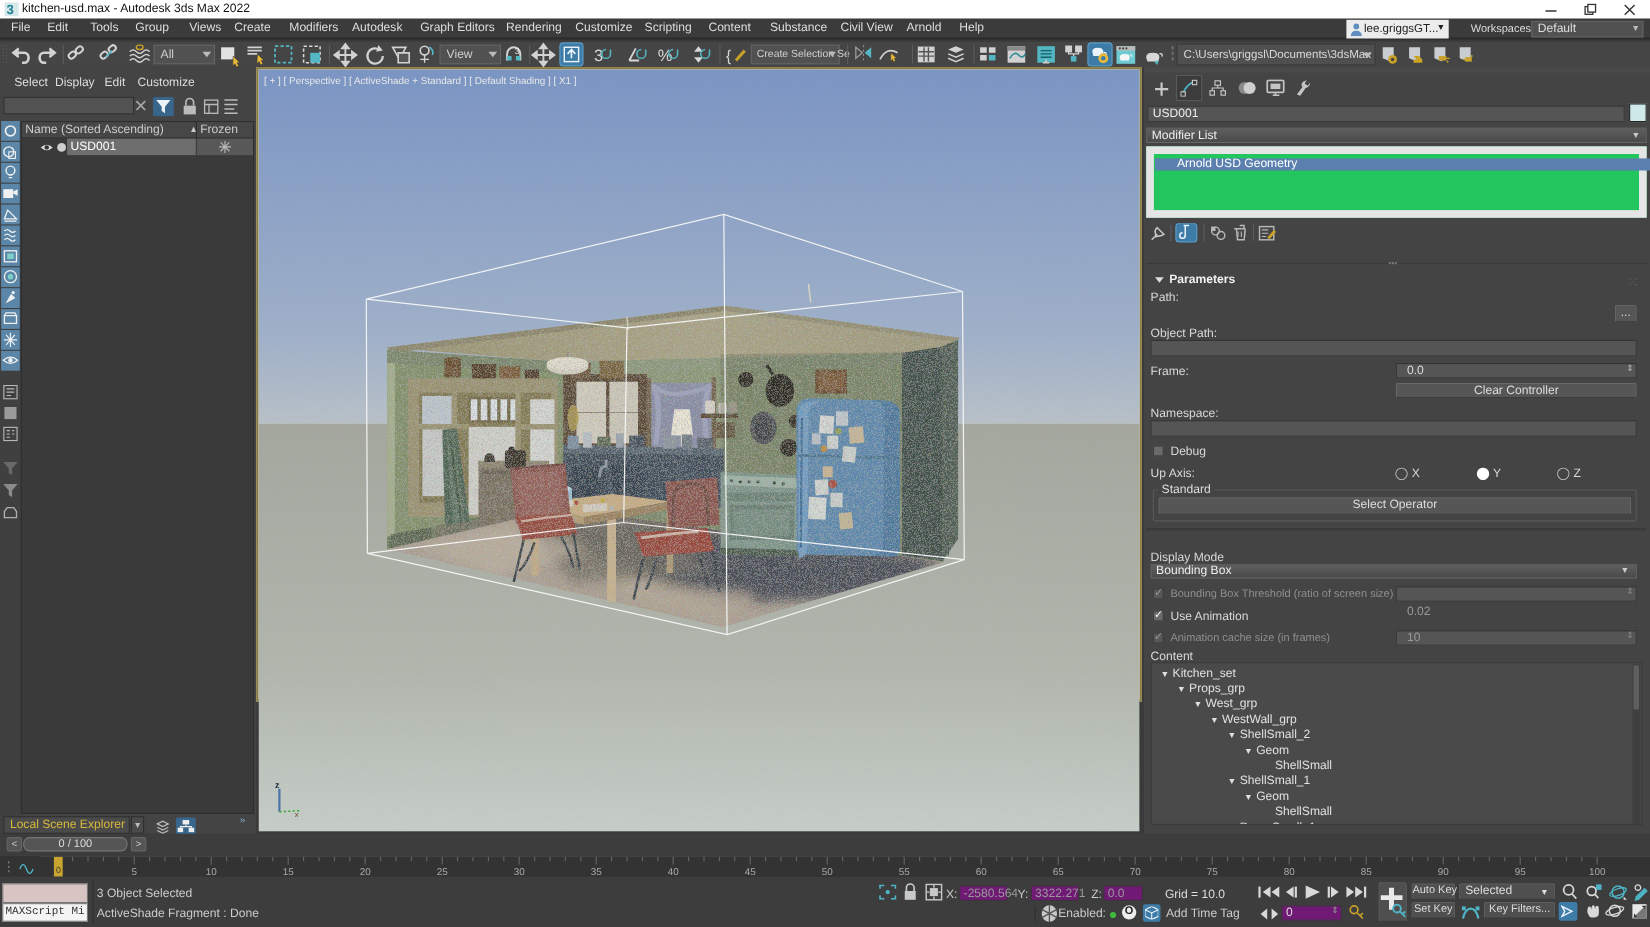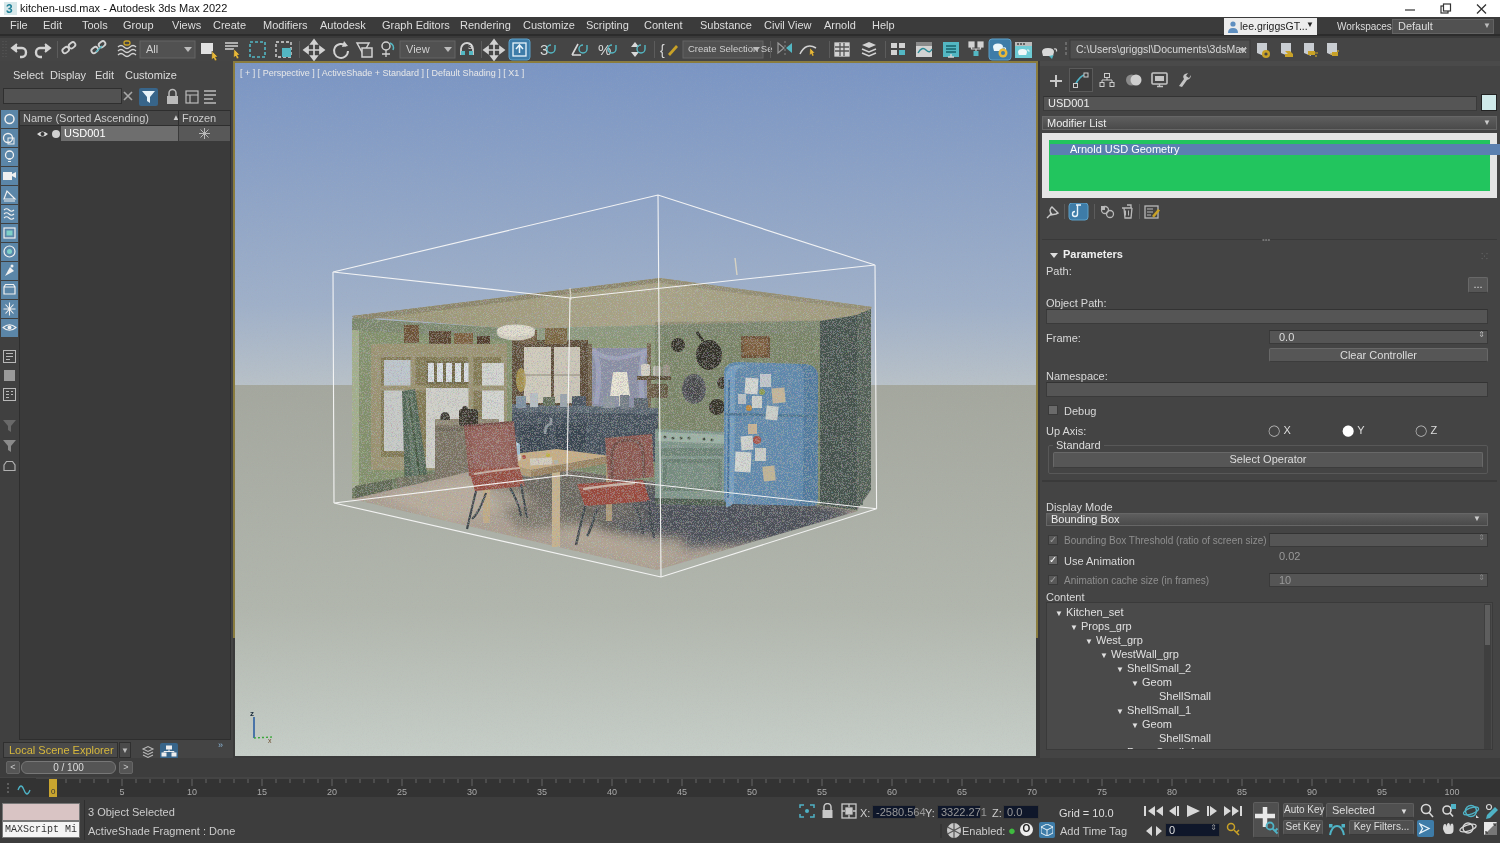--- a/index.html
+++ b/index.html
@@ -42,21 +42,21 @@
 .rolh { position:absolute; left:2px; width:454px; height:16px; color:#f0f0f0; font-weight:bold; font-size:11px; }
 .tri { display:inline-block; width:0; height:0; border-left:4px solid transparent;
   border-right:4px solid transparent; border-top:5px solid #ddd; margin-right:5px; }
 .lbl { position:absolute; color:#d8d8d8; font-size:11px; }
 .glbl { position:absolute; color:#8f8f8f; font-size:10px; }
 .cb { position:absolute; width:10px; height:10px; background:#6a6a6a; border:1px solid #3a3a3a; }
 
 #sliderrow { left:0; top:758px; width:1500px; height:19px; background:#3d3d3d; }
 #ruler { left:0; top:777px; width:1500px; height:20px; background:#333333; border-top:1px solid #444; }
 #statusbar { left:0; top:797px; width:1500px; height:46px; background:#3d3d3d; color:#ccc; font-size:11px; }
-.sfield { position:absolute; background:#0f172a; border:1px solid #383838; color:#999; font-size:11px; }
+.sfield { position:absolute; background:#701a75; border:1px solid #383838; color:#999; font-size:11px; }
 .sbtn { position:absolute; background:#4f4f4f; border:1px solid #5e5e5e; border-bottom-color:#393939;
   border-radius:2px; color:#ddd; font-size:11px; text-align:center; }
 </style>
 </head>
 <body>
 <div id="app">
 
   <div id="titlebar" class="abs">
     <svg class="abs" style="left:4px;top:2px" width="13" height="13" viewBox="0 0 13 13">
       <rect x="0" y="0" width="13" height="13" fill="#d7e8ea"></rect>

